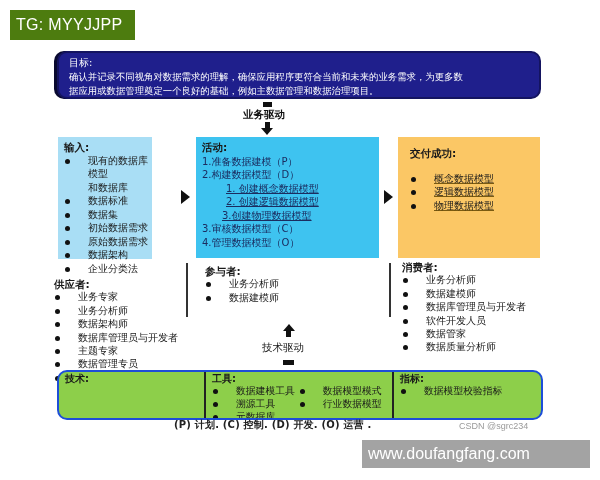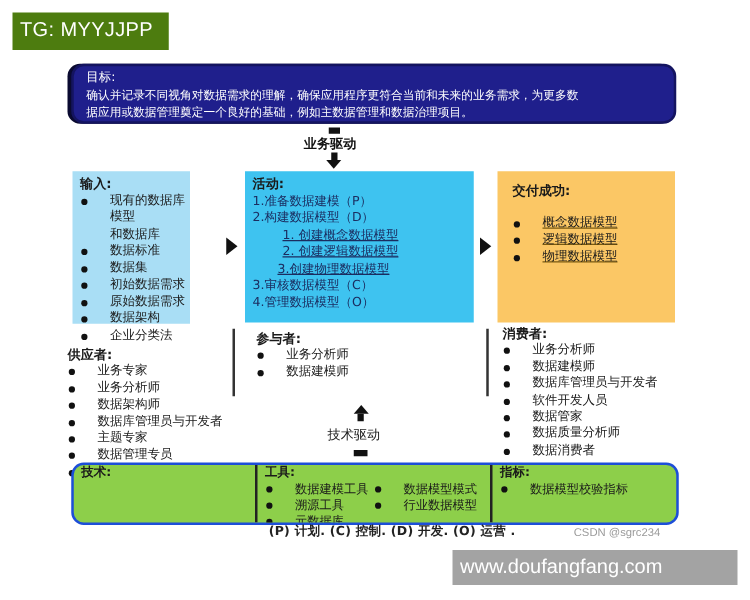--- a/index.html
+++ b/index.html
@@ -83,21 +83,21 @@
     .tools .sec + .sec { border-left: 2px solid #222; }
     .tools .sec .h { font-weight: bold; font-size: 10px; }
     .tools .s1 { width: 145px; }
     .tools .s2 { width: 188px; }
     .tools .s3 { flex: 1; }
     .tools .cols { display: flex; }
     .tools .cols ul.b li { padding-left: 24px; }
     .tools .col2 { margin-left: 10px; margin-top: 0px; }
     .s3 ul.b li { padding-left: 24px; }
 
-    .legend { position: absolute; left: 174px; top: 418px; font-size: 10px; font-weight: bold; color: #222; letter-spacing: 0.2px; margin-left: 41px; }
+    .legend { position: absolute; left: 174px; top: 418px; font-size: 10px; font-weight: bold; color: #222; letter-spacing: 0.2px; }
     .credit { position: absolute; left: 459px; top: 421px; font-size: 9px; color: #9a9a9a; font-family: "Liberation Sans", sans-serif; }
   </style>
 </head>
 <body>
 
 <div class="wm-top">TG: MYYJJPP</div>
 
 <div class="goal">
   <div class="t">目标:</div>
   <div>确认并记录不同视角对数据需求的理解，确保应用程序更符合当前和未来的业务需求，为更多数</div>
@@ -179,21 +179,20 @@
 
 <div class="people consumers">
   <div class="h">消费者:</div>
   <ul class="b">
     <li>业务分析师</li>
     <li>数据建模师</li>
     <li>数据库管理员与开发者</li>
     <li>软件开发人员</li>
     <li>数据管家</li>
     <li>数据质量分析师</li>
-    <li>数据消费者</li>
   </ul>
 </div>
 
 <div class="tools">
   <div class="sec s1">
     <div class="h">技术:</div>
   </div>
   <div class="sec s2">
     <div class="h">工具:</div>
     <div class="cols">

